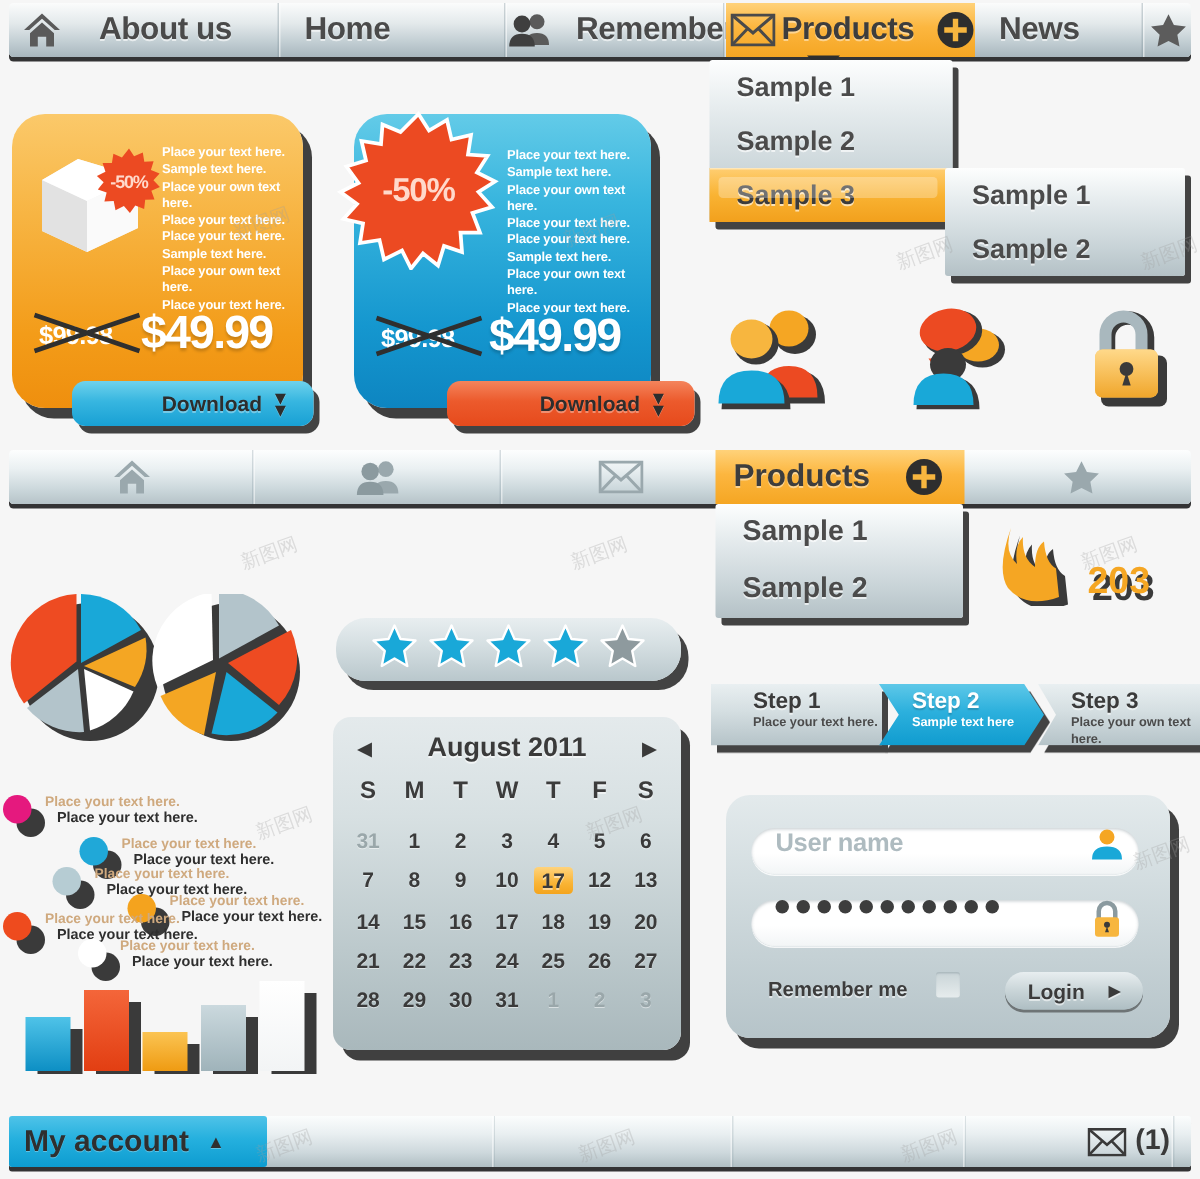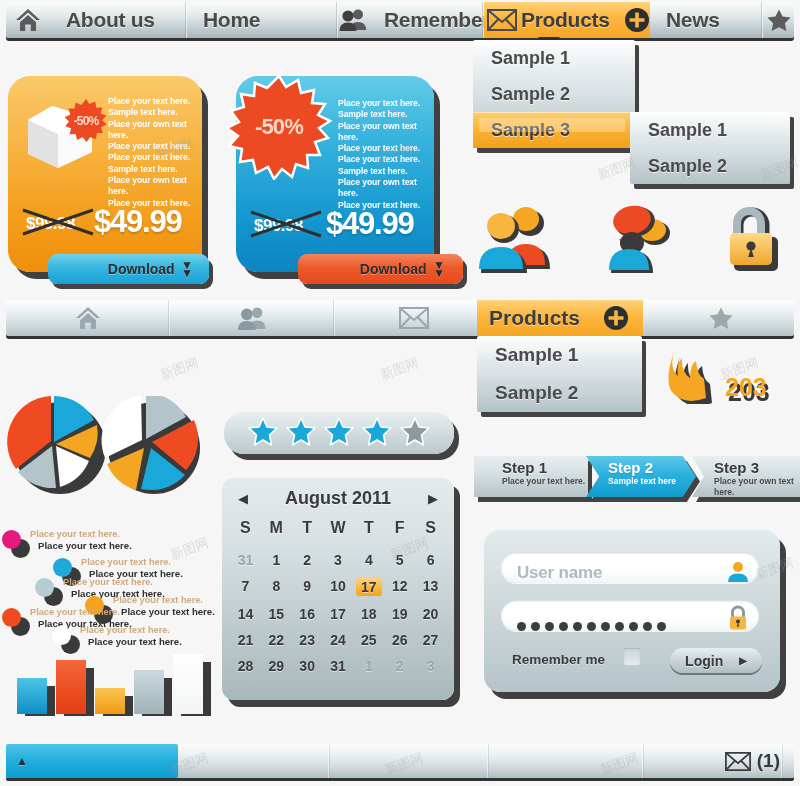--- a/index.html
+++ b/index.html
@@ -156,21 +156,21 @@
   
   .login{
     position:absolute;border-radius:16px;
     background:linear-gradient(to bottom,#e3eaec 0%,#d3dde0 35%,#b6c4c9 100%);
     box-shadow:6px 7px 0 rgba(48,48,48,.92);
   }
   .lfield{
     position:absolute;border-radius:16px;height:31px;
     background:linear-gradient(to bottom,#ffffff 0%,#ffffff 55%,#f2f5f6 100%);
     box-shadow:inset 0 1px 2px rgba(90,110,120,.3),0 1px 0 rgba(255,255,255,.8);
-    display:flex;align-items:flex-end;
+    display:flex;align-items:flex-start;
   }
   .lfield .ph{font-size:17px;font-weight:bold;color:#aebbc0;padding-left:16px;
     letter-spacing:-.2px;}
   .dots{padding-left:16px;display:flex;gap:5px;}
   .dot{width:9px;height:9px;border-radius:50%;background:#3d3d3d;}
   .remember{position:absolute;font-size:13.5px;font-weight:bold;color:#3c3c3c;
     text-shadow:0 1px 0 rgba(255,255,255,.55);}
   .checkbox{position:absolute;width:16px;height:17px;border-radius:2px;
     background:linear-gradient(to bottom,#c9d4d7 0%,#e6eced 100%);
     box-shadow:inset 0 1px 1px rgba(80,100,110,.25);}
@@ -673,20 +673,21 @@
 
     <div class="abs" style="left:11px;top:48px;width:30px;height:36px;background:linear-gradient(to bottom,#4fc3e8,#0d8fc4);"></div>
     <div class="abs" style="left:50px;top:30px;width:30px;height:54px;background:linear-gradient(to bottom,#f4663a,#e23e12);"></div>
     <div class="abs" style="left:89px;top:58px;width:30px;height:26px;background:linear-gradient(to bottom,#fbc453,#ef9b12);"></div>
     <div class="abs" style="left:128px;top:40px;width:30px;height:44px;background:linear-gradient(to bottom,#cbd9de,#9fb3ba);"></div>
     <div class="abs" style="left:167px;top:24px;width:30px;height:60px;background:linear-gradient(to bottom,#ffffff,#f2f4f5);"></div>
   </div>
 
   <div class="footer">
     <div class="myacct">
+      <span>My account</span>
       <span style="font-size:12px;">▲</span>
     </div>
     <span class="fsep" style="left:322px;"></span>
     <span class="fsep" style="left:481px;"></span>
     <span class="fsep" style="left:636px;"></span>
     <span class="fsep" style="left:775px;"></span>
     <div class="mailcount">
       <span style="display:flex;align-items:center;">
         <svg width="26" height="19" viewBox="0 0 30 22">
             <rect x="1" y="1" width="28" height="20" fill="none" stroke="#3a3a3a" stroke-width="2"></rect>

